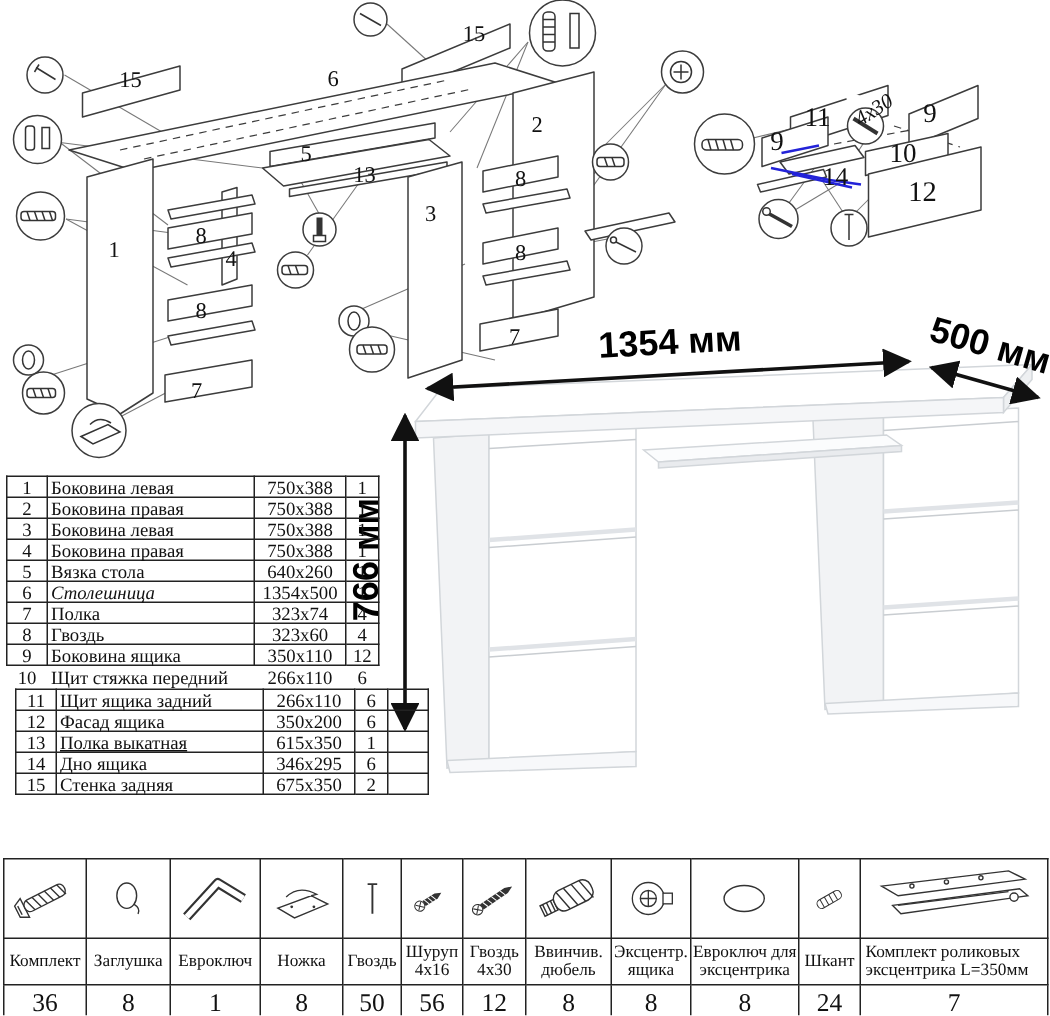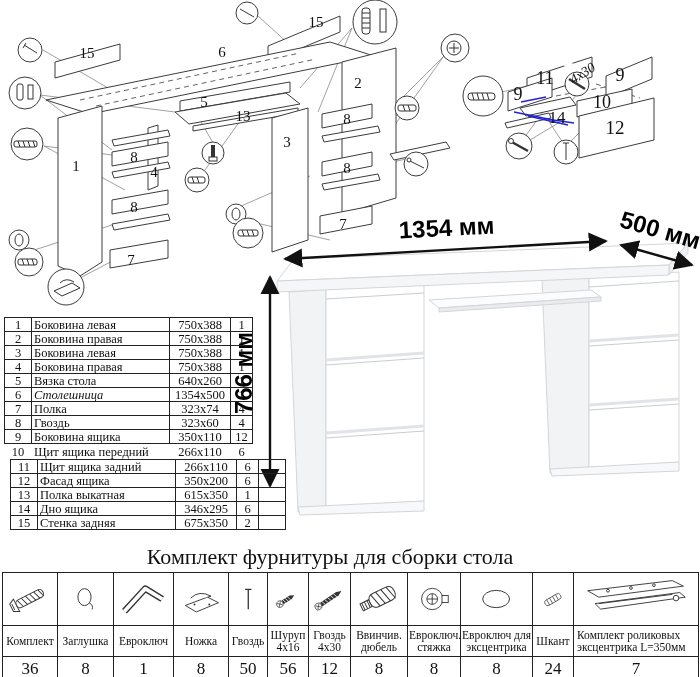--- a/index.html
+++ b/index.html
@@ -339,21 +339,21 @@
             <td style="width: 133px;">Боковина ящика</td>
             <td class="c" style="width: 56px;">350x110</td>
             <td class="c" style="width: 17px;">12</td>
           </tr>
         </tbody>
       </table>
   <table class="pt nb">
         <tbody id="pt-mid">
           <tr>
             <td class="c" style="width: 22px;">10</td>
-            <td style="width: 133px;">Щит ящика передний</td>
+            <td style="width: 133px;">Щит стяжка передний</td>
             <td class="c" style="width: 56px;">266x110</td>
             <td class="c" style="width: 17px;">6</td>
           </tr>
         </tbody>
       </table>
   <table class="pt b2">
         <tbody id="pt2">
           <tr>
             <td class="c" style="width: 22px;">11</td>
             <td style="width: 133px; margin-top: 36px;">Щит ящика задний</td>
@@ -363,21 +363,21 @@
           </tr>
           <tr>
             <td class="c" style="width: 22px;">12</td>
             <td style="width: 133px;">Фасад ящика</td>
             <td class="c" style="width: 56px;">350x200</td>
             <td class="c" style="width: 17px;">6</td>
             <td style="width: 22px;"></td>
           </tr>
           <tr>
             <td class="c" style="width: 22px;">13</td>
-            <td style="width: 133px;">Полка выкатная</td>
+            <td style="width: 133px; text-decoration: underline;">Полка выкатная</td>
             <td class="c" style="width: 56px;">615x350</td>
             <td class="c" style="width: 17px;">1</td>
             <td style="width: 22px;"></td>
           </tr>
           <tr>
             <td class="c" style="width: 22px;">14</td>
             <td style="width: 133px;">Дно ящика</td>
             <td class="c" style="width: 56px;">346x295</td>
             <td class="c" style="width: 17px;">6</td>
             <td style="width: 22px;"></td>
@@ -386,21 +386,20 @@
             <td class="c" style="width: 22px;">15</td>
             <td style="width: 133px;">Стенка задняя</td>
             <td class="c" style="width: 56px;">675x350</td>
             <td class="c" style="width: 17px;">2</td>
             <td style="width: 22px;"></td>
           </tr>
         </tbody>
       </table>
 </div>
 
-<div class="title">Комплект фурнитуры для сборки стола</div>
 <div class="hw-wrap">
   <table class="hw">
     <colgroup id="hw-cols">
           <col style="width: 55px;">
           <col style="width: 56px;">
           <col style="width: 60px;">
           <col style="width: 55px;">
           <col style="width: 39px;">
           <col style="width: 41px;">
           <col style="width: 42px;">
@@ -515,21 +514,21 @@
           </tr>
       <tr id="hw-names">
             <td class="nm">Комплект</td>
             <td class="nm">Заглушка</td>
             <td class="nm">Евроключ</td>
             <td class="nm">Ножка</td>
             <td class="nm">Гвоздь</td>
             <td class="nm">Шуруп 4x16</td>
             <td class="nm">Гвоздь 4x30</td>
             <td class="nm">Ввинчив. дюбель</td>
-            <td class="nm">Евроключ. стяжка</td>
+            <td class="nm">Эксцентр. ящика</td>
             <td class="nm">Евроключ для эксцентрика</td>
             <td class="nm">Шкант</td>
             <td class="nm left">Комплект роликовых эксцентрика L=350мм</td>
           </tr>
       <tr id="hw-qtys">
             <td class="qt">36</td>
             <td class="qt">8</td>
             <td class="qt">1</td>
             <td class="qt">8</td>
             <td class="qt">50</td>

